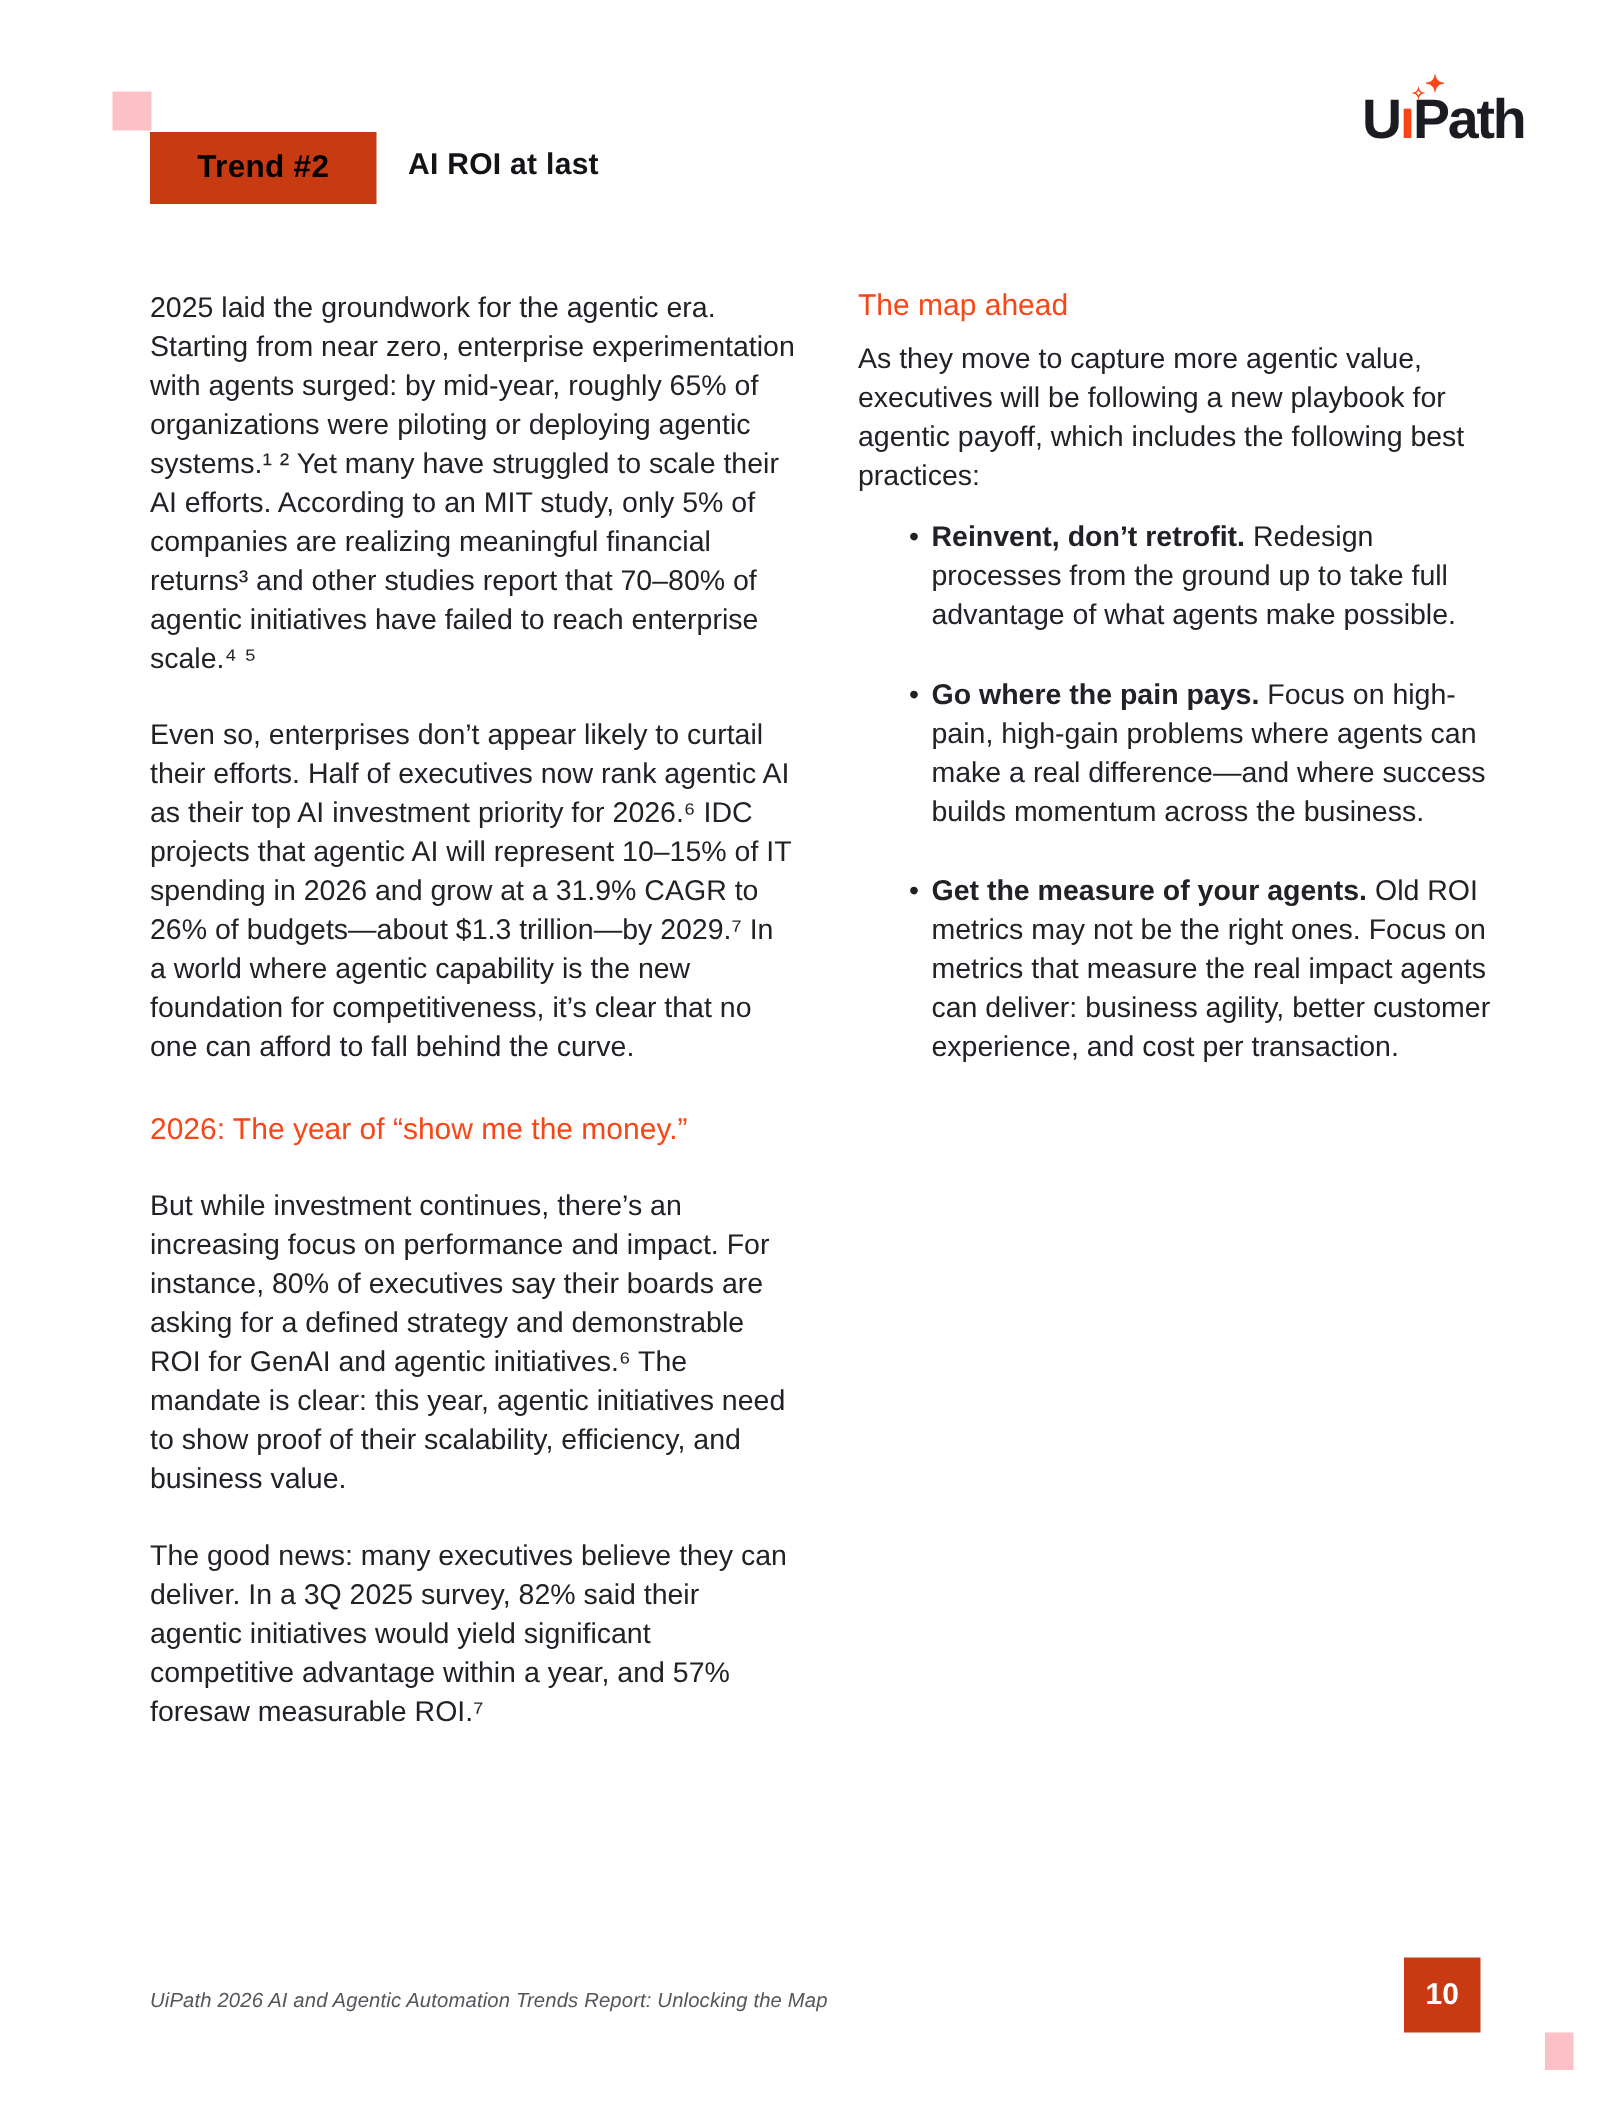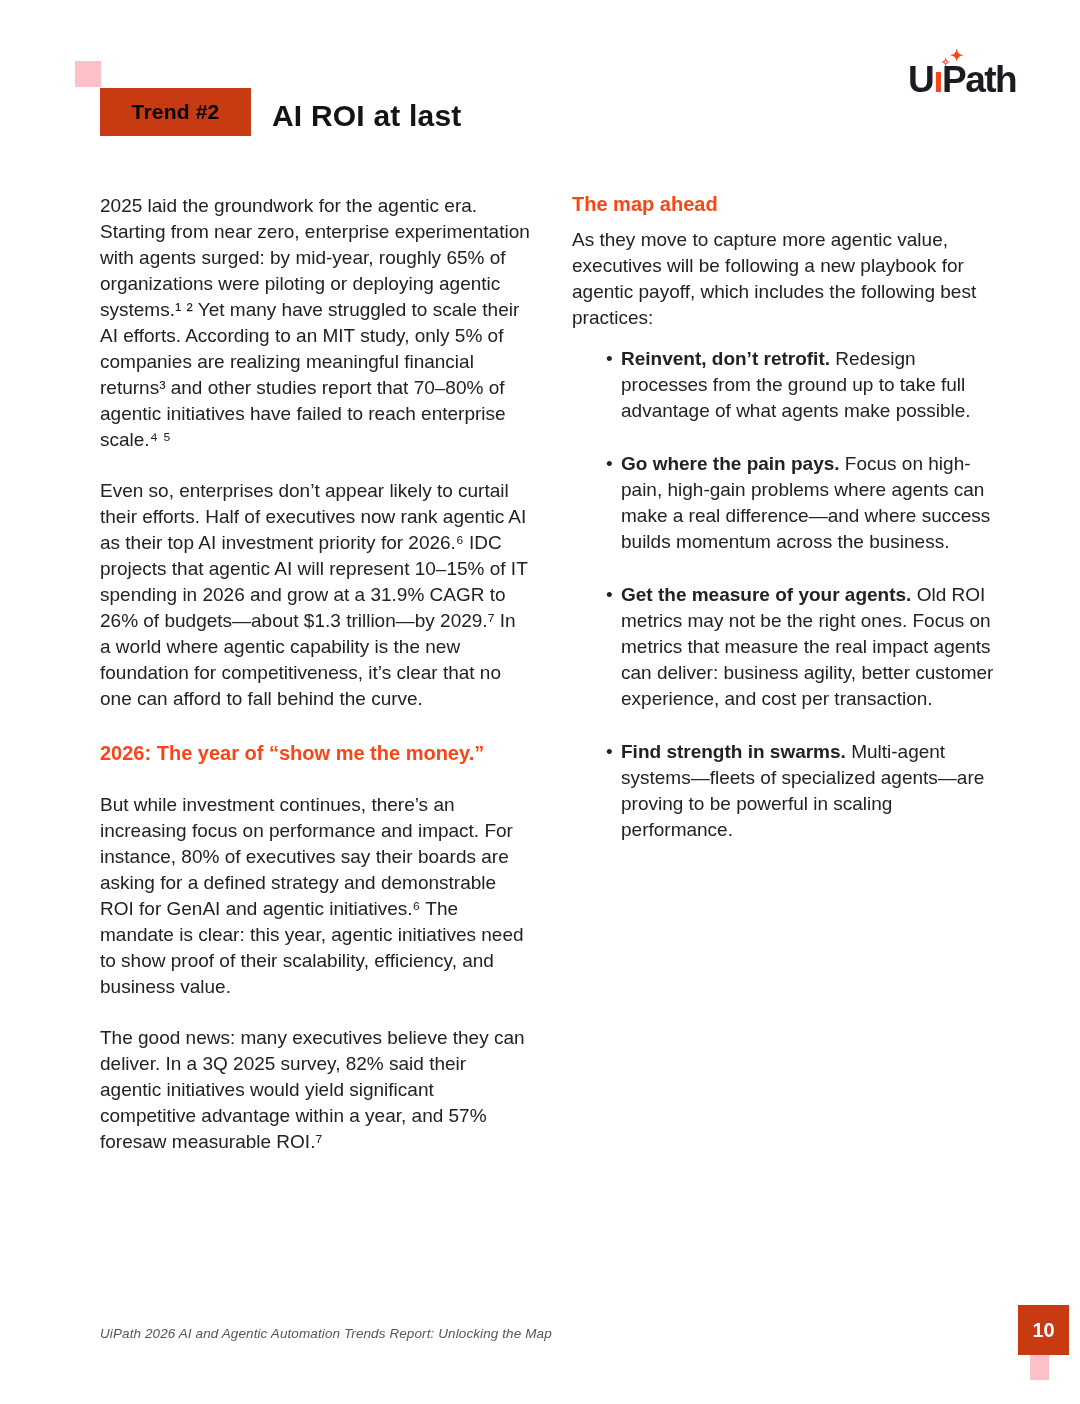--- a/index.html
+++ b/index.html
@@ -13,21 +13,21 @@
   .pink-sq.bottom { left:1030px; top:1355px; width:19px; height:25px; }
 
   .badge {
     position:absolute; left:100px; top:88px; width:151px; height:48px;
     background:var(--badge,#c83a12); color:#000000;
     display:flex; align-items:center; justify-content:center;
     font-weight:700; font-size:21px; letter-spacing:0.2px;
   }
   .page-title {
     position:absolute; left:272px; top:99px;
-    font-size:30px; font-weight:700; color:#131318; letter-spacing:0.2px;
+    font-size:20px; font-weight:700; color:#131318; letter-spacing:0.2px;
   }
 
   .logo {
     position:absolute; left:908px; top:59px;
     font-size:37px; font-weight:700; color:#1b1b22; letter-spacing:-1.5px;
     white-space:nowrap;
   }
   .logo .logo-i { color:var(--accent,#fa4616); }
   .logo-sparkle { position:absolute; color:var(--accent,#fa4616); letter-spacing:0; }
   .logo-sparkle.small { left:33px; top:-3px;  font-size:11px; }
@@ -36,37 +36,37 @@
   .content {
     position:absolute; left:100px; top:193px; width:900px;
     display:flex; gap:42px;
     font-size:19px; line-height:26px;
   }
   .col.left  { width:430px; }
   .col.right { width:428px; }
   .content p { margin:0 0 25px 0; }
 
   h3.orange {
-    color:var(--accent,#fa4616); font-size:20px; font-weight:700; line-height:23px;
+    color:var(--accent,#fa4616); font-size:20px; font-weight:400; line-height:23px;
   }
   .col.left h3.orange  { margin:30px 0 27px 0; white-space:nowrap; }
   .col.right h3.orange { margin:0 0 11px 0; }
   .col.right p.intro   { margin-bottom:0; }
 
   ul.bullets { list-style:none; margin:15px 0 0 0; padding:0 0 0 34px; }
   ul.bullets li { position:relative; padding-left:15px; margin-bottom:27px; }
   ul.bullets li::before { content:"\2022"; position:absolute; left:0; top:0; }
   .b { font-weight:700; }
 
   .footer-text {
     position:absolute; left:100px; top:1326px;
     font-size:13.5px; color:var(--muted,#54565b); letter-spacing:0.1px;font-style:italic;
   }
   .page-num {
-    position:absolute; left:1018px; top:1305px; width:51px; height:50px;
+    position:absolute; left:936px; top:1305px; width:51px; height:50px;
     background:var(--badge,#c83a12); color:#ffffff;
     display:flex; align-items:center; justify-content:center;
     font-weight:700; font-size:20px;
   }
 </style>
 </head>
 <body>
 
 <div class="page">
 
@@ -94,21 +94,20 @@
       <p>The good news: many executives believe they can deliver. In a 3Q 2025 survey, 82% said their agentic initiatives would yield significant competitive advantage within a year, and 57% foresaw measurable ROI.⁷</p>
     </div>
 
     <div class="col right">
       <h3 class="orange">The map ahead</h3>
       <p class="intro">As they move to capture more agentic value, executives will be following a new playbook for agentic payoff, which includes the following best practices:</p>
       <ul class="bullets">
         <li><span class="b">Reinvent, don’t retrofit.</span><span> Redesign processes from the ground up to take full advantage of what agents make possible.</span></li>
         <li><span class="b">Go where the pain pays.</span><span> Focus on high-pain, high-gain problems where agents can make a real difference—and where success builds momentum across the business.</span></li>
         <li><span class="b">Get the measure of your agents.</span><span> Old ROI metrics may not be the right ones. Focus on metrics that measure the real impact agents can deliver: business agility, better customer experience, and cost per transaction.</span></li>
-        <li><span class="b">Find strength in swarms.</span><span> Multi-agent systems—fleets of specialized agents—are proving to be powerful in scaling performance.</span></li>
       </ul>
     </div>
 
   </div>
 
   <div class="footer-text">UiPath 2026 AI and Agentic Automation Trends Report: Unlocking the Map</div>
 
   <div class="page-num">
     <span>10</span>
   </div>

